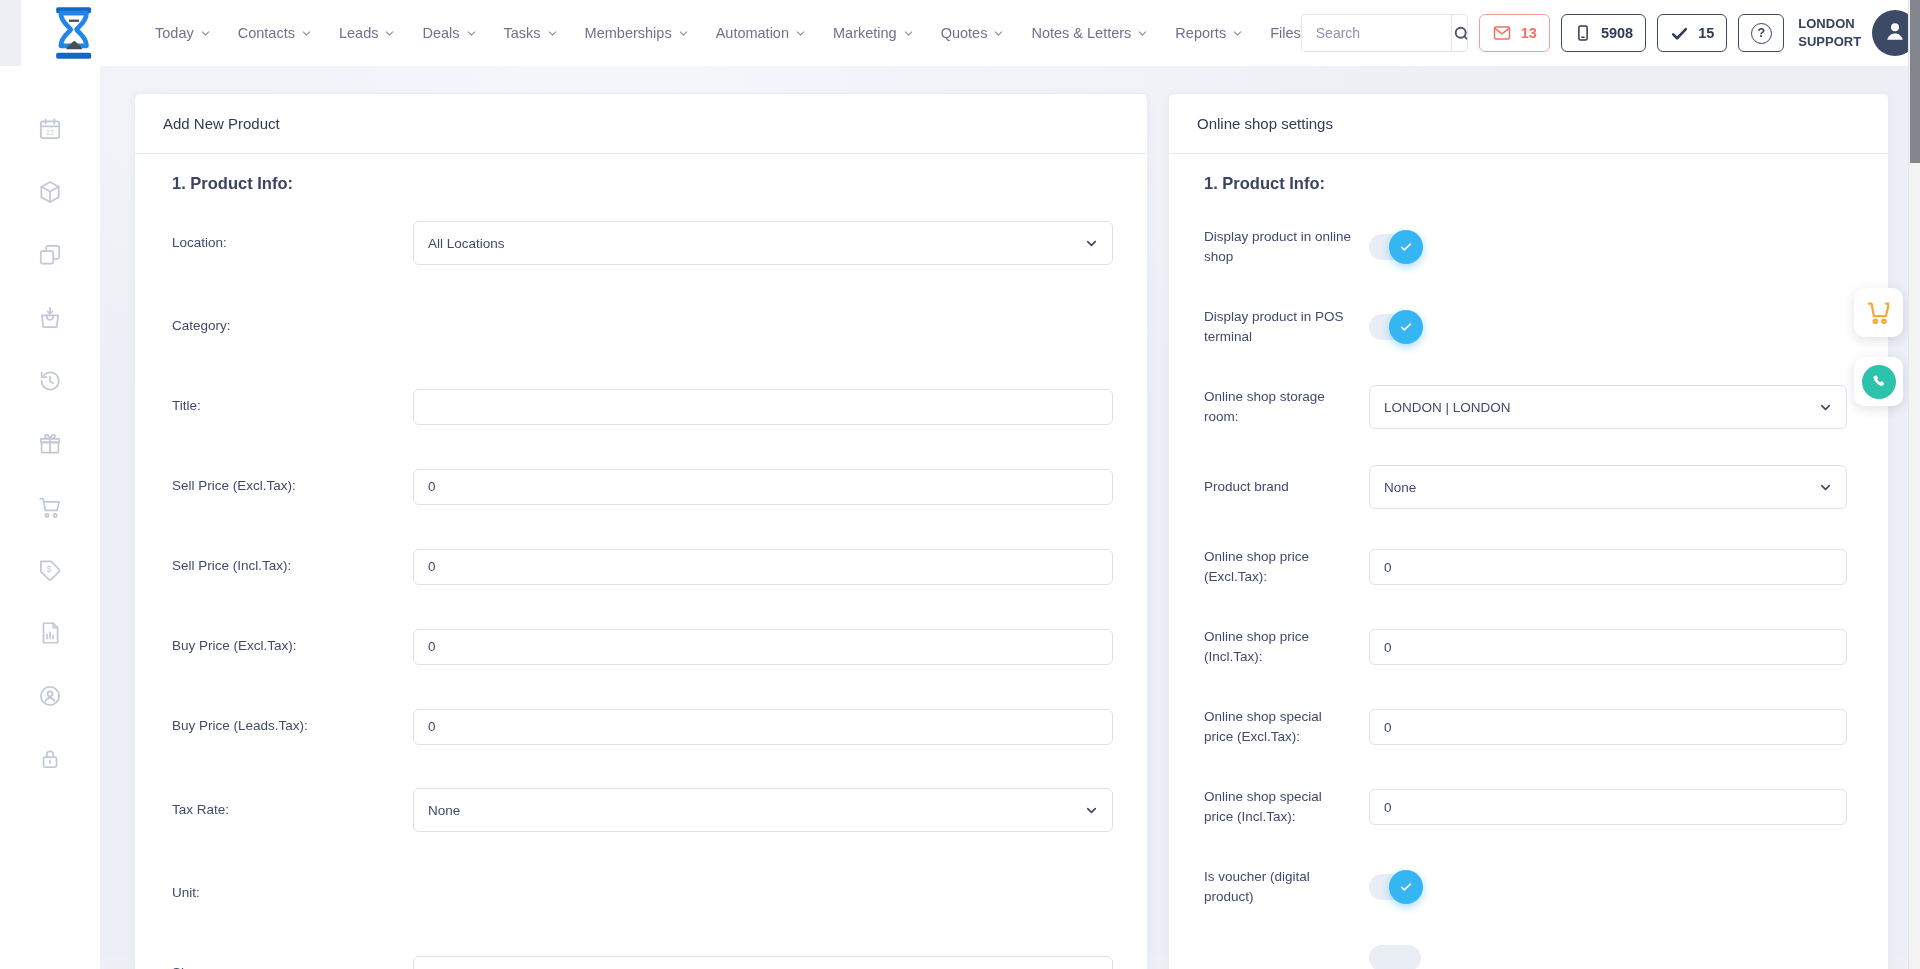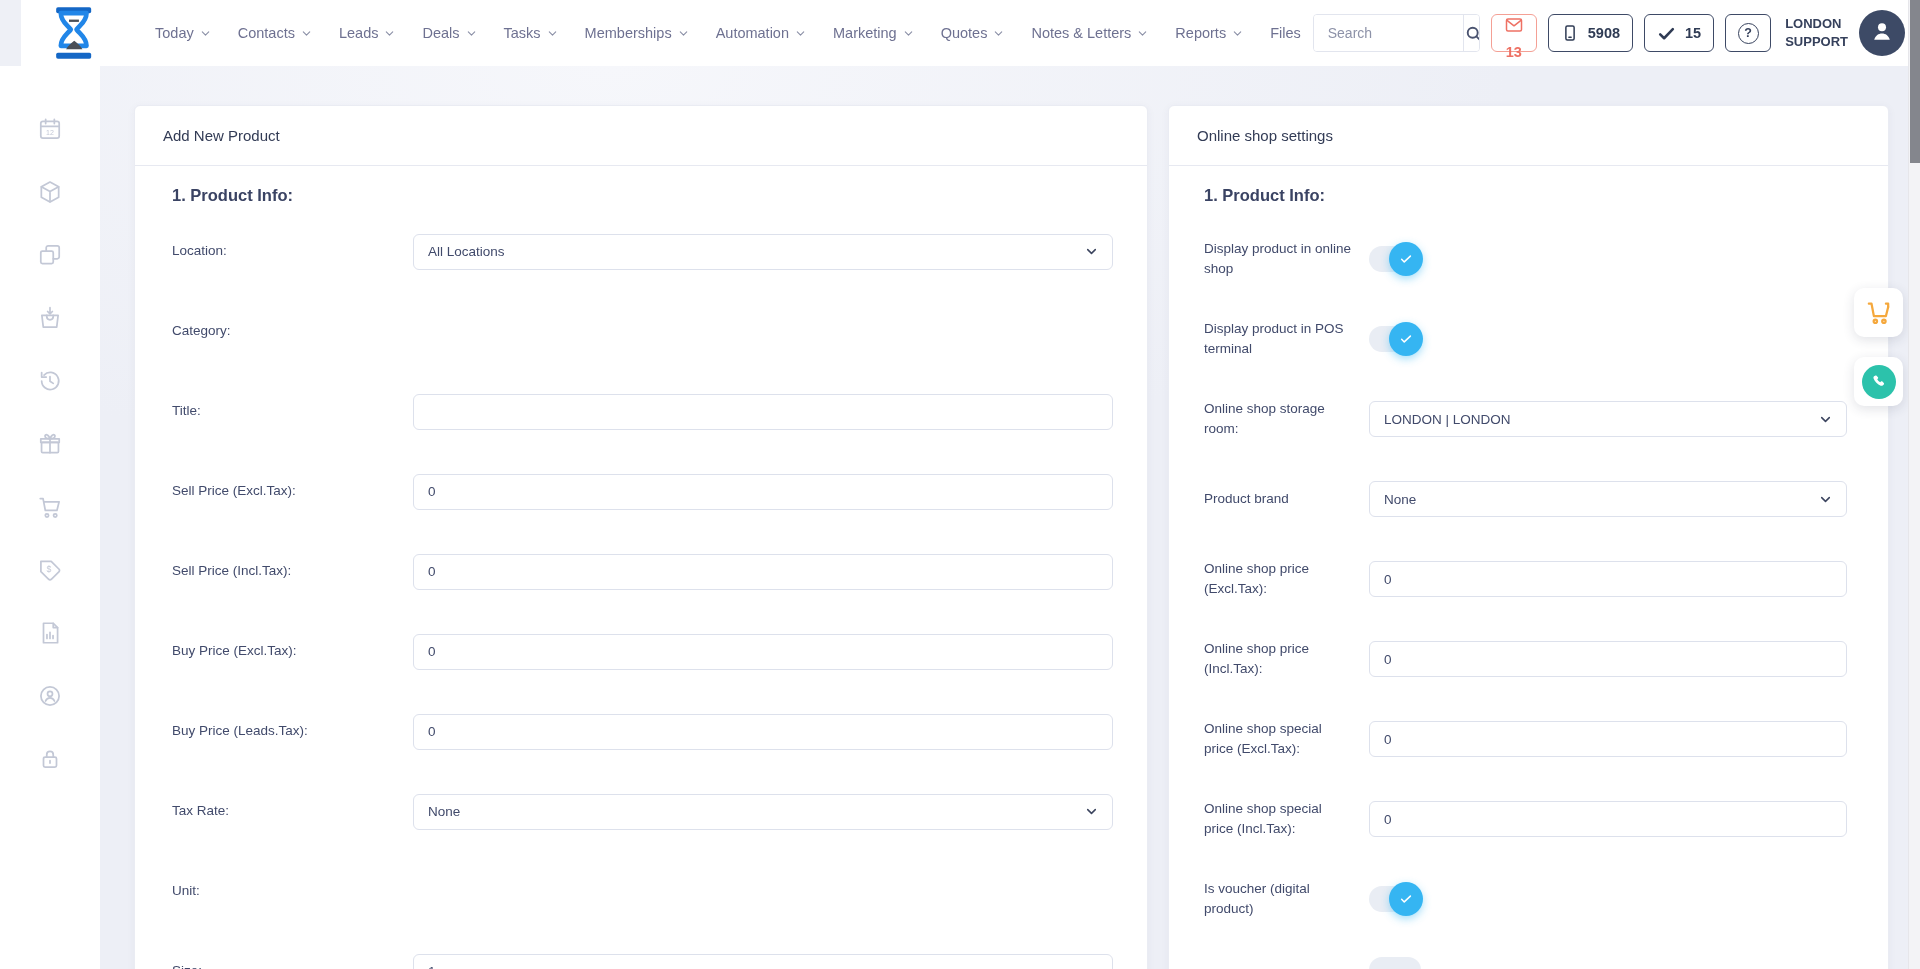--- a/index.html
+++ b/index.html
@@ -34,21 +34,21 @@
   .avatar { width:46px; height:46px; border-radius:50%; background:#3d4a66; display:flex;
     align-items:center; justify-content:center; cursor:pointer; flex:0 0 auto; }
 
   
   .siderail { position:fixed; top:66px; left:0; width:100px; height:903px; background:#fff;
     display:flex; flex-direction:column; align-items:center; padding-top:50px; gap:37px; z-index:10; }
   .side-item { width:26px; height:26px; color:#c3c8d6; cursor:pointer; }
   .side-item svg { display:block; }
 
   
-  .main { position:absolute; top:66px; left:100px; width:1820px; height:903px;
+  .main { position:absolute; top:54px; left:100px; width:1820px; height:903px;
     background:radial-gradient(900px 420px at 28% 0%, #f6f7fb, #edeff6);
     padding:39px 0 0 34px; display:flex; gap:20px; align-items:flex-start; }
   .card { background:#fff; border:1px solid #eaecf3; border-radius:6px;
     box-shadow:0 2px 8px rgba(50,60,90,.05); height:1100px; }
   .card-left { width:1014px; }
   .card-right { width:721px; }
   .card-header { height:60px; display:flex; align-items:center; padding:0 28px;
     border-bottom:1px solid #e7e9f1; font-size:15px; color:#323b55; }
   .section-heading { font-size:16.5px; font-weight:600; color:#3a4363; margin-bottom:28px; }
 
@@ -58,21 +58,21 @@
   .form-row { display:flex; align-items:center; }
   .card-left  .form-row { min-height:37px; margin-bottom:43px; }
   .card-right .form-row { min-height:44px; margin-bottom:36px;margin-top:32px; }
   .f-label { font-size:13.5px; color:#414a6b; line-height:1.5; flex:0 0 auto; }
   .card-left  .f-label { width:241px; padding-right:24px; }
   .card-right .f-label { width:165px; padding-right:16px; }
   .f-ctrl { flex:1; min-width:0; }
 
   .text-input { width:100%; height:36px; border:1px solid #dde1ec; border-radius:6px;
     padding:0 14px; font-size:13.5px; color:#414a6b; font-family:inherit; outline:none; background:#fff; }
-  .select-box { width:100%; height:36px; border:1px solid #dde1ec; border-radius:6px;
+  .select-box { width:100%; height:44px; border:1px solid #dde1ec; border-radius:6px;
     padding:0 14px; display:flex; align-items:center; justify-content:space-between;
     font-size:13.5px; color:#414a6b; background:#fff; cursor:pointer; }
   .sel-chev { color:#3c455f; display:flex; }
 
   .toggle { position:relative; width:52px; height:26px; border-radius:13px; background:#e9edf4;
     cursor:pointer; flex:0 0 auto; }
   .toggle .knob { position:absolute; top:50%; right:-2px; transform:translateY(-50%);
     width:34px; height:34px; border-radius:50%; background:#35b5f2; color:#fff;
     display:flex; align-items:center; justify-content:center;
     box-shadow:0 3px 8px rgba(53,181,242,.45); }
@@ -201,21 +201,21 @@
     <div class="search-group">
       <input class="search-input" type="text" placeholder="Search" style="">
       <div class="search-btn">
         <svg width="19" height="19" viewBox="0 0 24 24" fill="none" stroke="currentColor" stroke-width="2.4" stroke-linecap="round">
           <circle cx="11" cy="11" r="6.3"></circle>
             <path d="M15.7 15.7L20 20"></path>
         </svg>
       </div>
     </div>
     <div style="display:flex;gap:11px;">
-        <div class="indicator" style="color: rgb(238, 113, 100); border-color: rgb(244, 160, 149); flex-direction: column;">
+        <div class="indicator" style="color: rgb(238, 113, 100); border-color: rgb(244, 160, 149);">
           <span class="ind-icon" style="display: flex;">
             <svg width="20" height="20" viewBox="0 0 24 24" fill="none" stroke="currentColor" stroke-width="1.8" stroke-linecap="round" stroke-linejoin="round">
               <rect x="3" y="4.8" width="18" height="14.4" rx="1.8"></rect>
               <path d="M3.6 6.4L12 13l8.4-6.6"></path>
             </svg>
           </span>
           <span class="ind-count">13</span>
         </div>
         <div class="indicator" style="color: rgb(47, 59, 84); border-color: rgb(62, 74, 102);">
           <span class="ind-icon" style="display: flex;">

